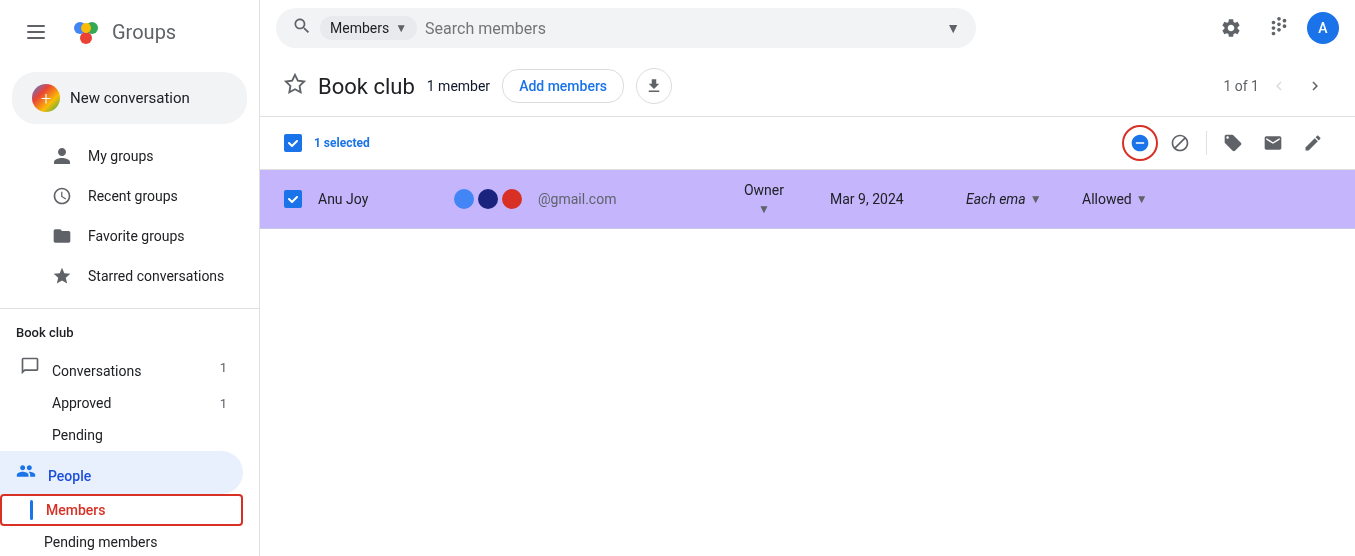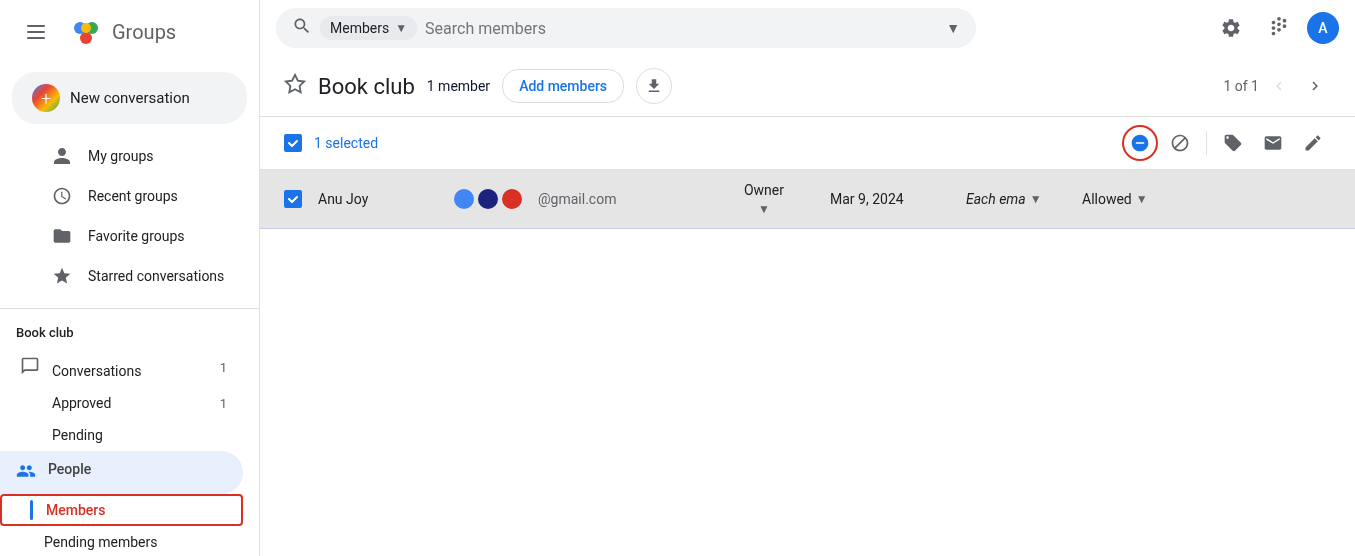--- a/index.html
+++ b/index.html
@@ -19,21 +19,21 @@
     .nav-item { display: flex; align-items: center; gap: 16px; padding: 10px 16px; cursor: pointer; border-radius: 0 24px 24px 0; margin-right: 16px; color: #202124; font-size: 14px; }
     .nav-item .nav-icon { width: 20px; height: 20px; color: #5f6368; display: flex; align-items: center; justify-content: center; flex-shrink: 0; }
 
     .divider { border: none; border-top: 1px solid #e0e0e0; margin: 8px 0; }
 
     .section-label { padding: 8px 16px; font-size: 13px; color: #202124; font-weight: 500; }
 
     .sub-nav-item { display: flex; align-items: center; justify-content: space-between; padding: 8px 16px 8px 20px; cursor: pointer; color: #202124; font-size: 14px; border-radius: 0 24px 24px 0; margin-right: 16px; }
     .sub-nav-item .count { font-size: 13px; color: #5f6368; }
 
-    .people-item { display: flex; align-items: flex-start; gap: 12px; padding: 10px 16px; cursor: pointer; border-radius: 0 24px 24px 0; margin-right: 16px; background: #e8f0fe; color: #404040; font-weight: 500; }
+    .people-item { display: flex; align-items: flex-end; gap: 12px; padding: 10px 16px; cursor: pointer; border-radius: 0 24px 24px 0; margin-right: 16px; background: #e8f0fe; color: #1d4ed8; font-weight: 500; }
     .people-item .nav-icon { color: #1a73e8; }
 
     .sub-item { display: flex; align-items: center; padding: 8px 16px 8px 44px; cursor: pointer; font-size: 14px; color: #202124; border-radius: 0 24px 24px 0; margin-right: 16px; position: relative; }
     .sub-item.active { font-weight: 500; color: #1a73e8; }
     .sub-item.active::before { content: ''; position: absolute; left: 28px; top: 50%; transform: translateY(-50%); width: 3px; height: 20px; background: #1a73e8; border-radius: 2px; }
 
     
     .main { flex: 1; display: flex; flex-direction: column; overflow: hidden; }
 
     
@@ -57,28 +57,28 @@
     .add-members-btn { border: 1px solid #dadce0; border-radius: 16px; padding: 8px 16px; background: white; color: #1a73e8; font-size: 14px; font-family: inherit; cursor: pointer; font-weight: 500; }
     .download-btn { width: 36px; height: 36px; border-radius: 50%; border: 1px solid #dadce0; background: white; display: flex; align-items: center; justify-content: center; cursor: pointer; color: #5f6368; }
     .pagination { margin-left: auto; display: flex; align-items: center; gap: 4px; font-size: 14px; color: #5f6368; }
     .pagination-btn { width: 32px; height: 32px; border-radius: 50%; border: none; background: transparent; cursor: pointer; color: #5f6368; display: flex; align-items: center; justify-content: center; }
     .pagination-btn.disabled { color: #dadce0; cursor: default; }
 
     
     .table-toolbar { display: flex; align-items: center; padding: 8px 24px; gap: 12px; background: #fff; border-bottom: 1px solid #e0e0e0; }
     .checkbox-blue { width: 18px; height: 18px; background: #1a73e8; border-radius: 2px; display: flex; align-items: center; justify-content: center; cursor: pointer; flex-shrink: 0; }
     .checkbox-blue svg { fill: white; }
-    .selected-label { font-size: 14px; color: #1a73e8; font-weight: 400; }
+    .selected-label { font-size: 12px; color: #1a73e8; font-weight: 700; }
     .toolbar-actions { margin-left: auto; display: flex; align-items: center; gap: 4px; }
     .toolbar-icon-btn { width: 36px; height: 36px; border-radius: 50%; border: none; background: transparent; cursor: pointer; display: flex; align-items: center; justify-content: center; color: #5f6368; font-size: 18px; }
     .toolbar-icon-btn.highlighted { border: 2px solid #d93025; color: #1a73e8; }
     .toolbar-divider { width: 1px; height: 24px; background: #e0e0e0; margin: 0 4px; }
 
     
-    .member-row { display: flex; align-items: center; padding: 12px 24px; gap: 16px; background: #e5e5e5; border-bottom: 1px solid #c5cae9; }
+    .member-row { display: flex; align-items: center; padding: 12px 24px; gap: 16px; background: #c4b5fd; border-bottom: 1px solid #c5cae9; }
     .member-checkbox { width: 18px; height: 18px; background: #1a73e8; border-radius: 2px; display: flex; align-items: center; justify-content: center; flex-shrink: 0; }
     .member-name { font-size: 14px; color: #202124; min-width: 120px; }
     .member-avatar-group { display: flex; align-items: center; gap: 2px; }
     .avatar-small { width: 20px; height: 20px; border-radius: 50%; }
     .avatar-blue { background: #4285f4; }
     .avatar-red { background: #ea4335; }
     .member-email { font-size: 14px; color: #5f6368; min-width: 160px; }
     .member-role { display: flex; align-items: center; gap: 4px; font-size: 14px; color: #202124; min-width: 100px; flex-direction: column; }
     .dropdown-arrow { color: #5f6368; font-size: 12px; cursor: pointer; }
     .member-date { font-size: 14px; color: #202124; min-width: 120px; }

